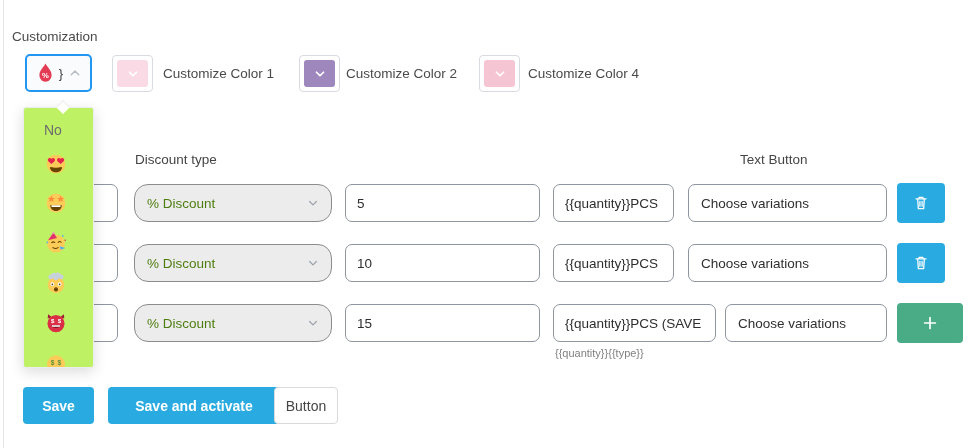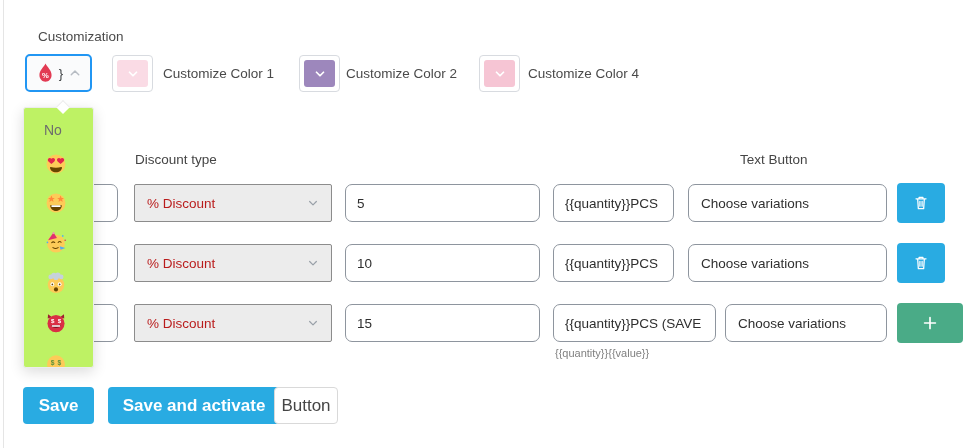--- a/index.html
+++ b/index.html
@@ -31,23 +31,23 @@
     border-left:1px solid #ececec;border-top:1px solid #ececec;transform:rotate(45deg);z-index:6;}
   .opt-no{position:absolute;left:20px;top:14px;font-size:14px;color:#6d6d6d;cursor:pointer;}
   .opt{position:absolute;left:21px;width:22px;height:22px;cursor:pointer;}
   .o1{top:45px}.o2{top:84px}.o3{top:124px}.o4{top:164px}.o5{top:204px}.o6{top:244px}
 
   
   .hdr{position:absolute;top:152px;font-size:13.5px;color:#454545;white-space:nowrap;}
   .field{position:absolute;height:38px;border:1px solid #8e959e;border-radius:7px;
     background:#fff;font-family:"Liberation Sans",sans-serif;font-size:13.5px;color:#2f2f2f;
     padding:0 11px;box-sizing:border-box;outline:none;}
-  .sel{position:absolute;height:38px;border:1px solid #8c8c8c;border-radius:2px;
+  .sel{position:absolute;height:38px;border:1px solid #8c8c8c;border-radius:14px;
     background:#ececec;display:flex;align-items:center;justify-content:space-between;
-    padding:0 9px 0 12px;box-sizing:border-box;font-size:13.5px;color:#b91c1c;cursor:default;}
+    padding:0 9px 0 12px;box-sizing:border-box;font-size:13.5px;color:#4d7c0f;cursor:default;}
   .varbtn{position:absolute;height:38px;background:#fff;border:1px solid #8e959e;border-radius:7px;
     display:flex;align-items:center;padding:0 12px;box-sizing:border-box;font-size:13.5px;
     color:#2f2f2f;cursor:pointer;font-family:inherit;}
   .actbtn{position:absolute;height:40px;border:none;border-radius:4px;display:flex;
     align-items:center;justify-content:center;cursor:pointer;padding:0;}
   .blue{background:#29abe2}.green{background:#4aab87}
   .r1{top:184px}.r2{top:244px}.r3{top:304px}
   .rb1{top:183px}.rb2{top:243px}.rb3{top:303px}
   .colA{left:25px;width:93px}
   .colB{left:134px;width:198px}
@@ -55,34 +55,34 @@
   .colD{left:553px;width:121px}
   .colD3{left:553px;width:163px}
   .colE{left:688px;width:199px}
   .colE3{left:725px;width:162px}
   .colF{left:897px;width:48px}
   .colF3{left:897px;width:66px}
   .helper{position:absolute;left:555px;top:347px;font-size:11px;color:#808080;}
 
   
   .btn{position:absolute;top:387px;height:37px;border:none;border-radius:4px;
-    font-weight:bold;font-size:17px;color:#fff;background:#29abe2;cursor:pointer;
+    font-weight:bold;font-size:14px;color:#fff;background:#29abe2;cursor:pointer;
     font-family:"Liberation Sans",sans-serif;}
   .btn-save{left:23px;width:71px;}
   .btn-saveact{left:108px;width:172px;}
   .btn-cancel{left:274px;width:64px;background:#fff;border:1px solid #d9d9d9;
     color:#454545;font-weight:normal;}
 </style>
 </head>
 <body>
 
 <div class="page">
   <div class="vline"></div>
 
-  <div class="lbl" style="left:38px;top:29px;">Customization</div>
+  <div class="lbl" style="left:12px;top:29px;">Customization</div>
 
   <div class="emoji-btn">
     <span style="display:flex;">
       <svg width="23" height="23" viewBox="0 0 36 36">
         <path d="M18 2.5C15 8.5 8.5 13 8.5 20.5 8.5 26.7 12.8 31 18 31s9.5-4.3 9.5-10.5C27.5 13 21 8.5 18 2.5Z" fill="#e23b53"></path>
         <text x="18" y="25" font-size="12" font-weight="bold" fill="#ffffff" text-anchor="middle" font-family="Liberation Sans,sans-serif">%</text>
       </svg>
     </span>
     <span class="suffix">}</span>
     <span style="display:flex;">
@@ -187,21 +187,21 @@
     <span>Choose variations</span>
   </button>
   <button class="actbtn green colF3 rb3">
     <span style="display:flex;">
       <svg width="20" height="20" viewBox="0 0 24 24" fill="none">
         <path d="M12 5.5v13M5.5 12h13" stroke="#ffffff" stroke-width="2" stroke-linecap="round"></path>
       </svg>
     </span>
   </button>
 
-  <div class="helper">{{quantity}}{{value}}</div>
+  <div class="helper">{{quantity}}{{type}}</div>
 
   <div class="caret"></div>
   <div class="panel">
     <div class="opt-no">No</div>
 
     <span class="opt o1">
       <svg width="22" height="22" viewBox="0 0 36 36">
         <circle cx="18" cy="18" r="15.5" fill="#fdcb58"></circle>
         <path d="M27.8 23.6c0 4.2-4.4 7.9-9.8 7.9s-9.8-3.7-9.8-7.9c0-.6.6-1 1.2-.8 2.6.8 5.6 1.3 8.6 1.3s6-.5 8.6-1.3c.6-.2 1.2.2 1.2.8z" fill="#664500"></path>
         <path transform="translate(10.5,12)" d="M0-2.4C-1.3-4.3-4-4.4-5.3-2.5-6.5-.7-5.7 1.5-3.9 2.9L0 6l3.9-3.1C5.7 1.5 6.5-.7 5.3-2.5 4-4.4 1.3-4.3 0-2.4Z" fill="#e2264d"></path>

